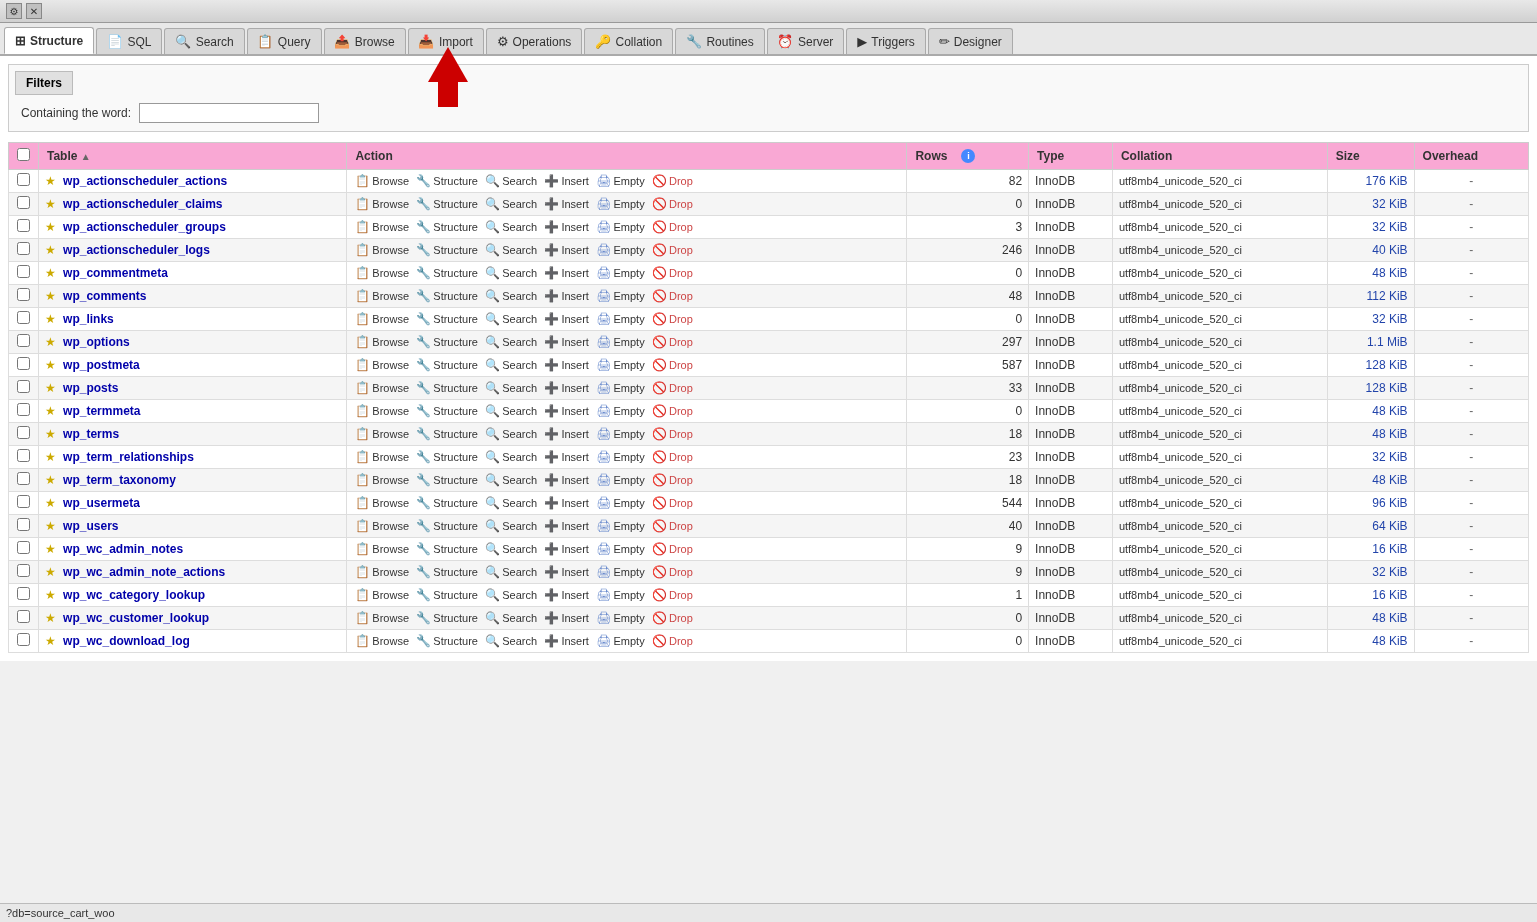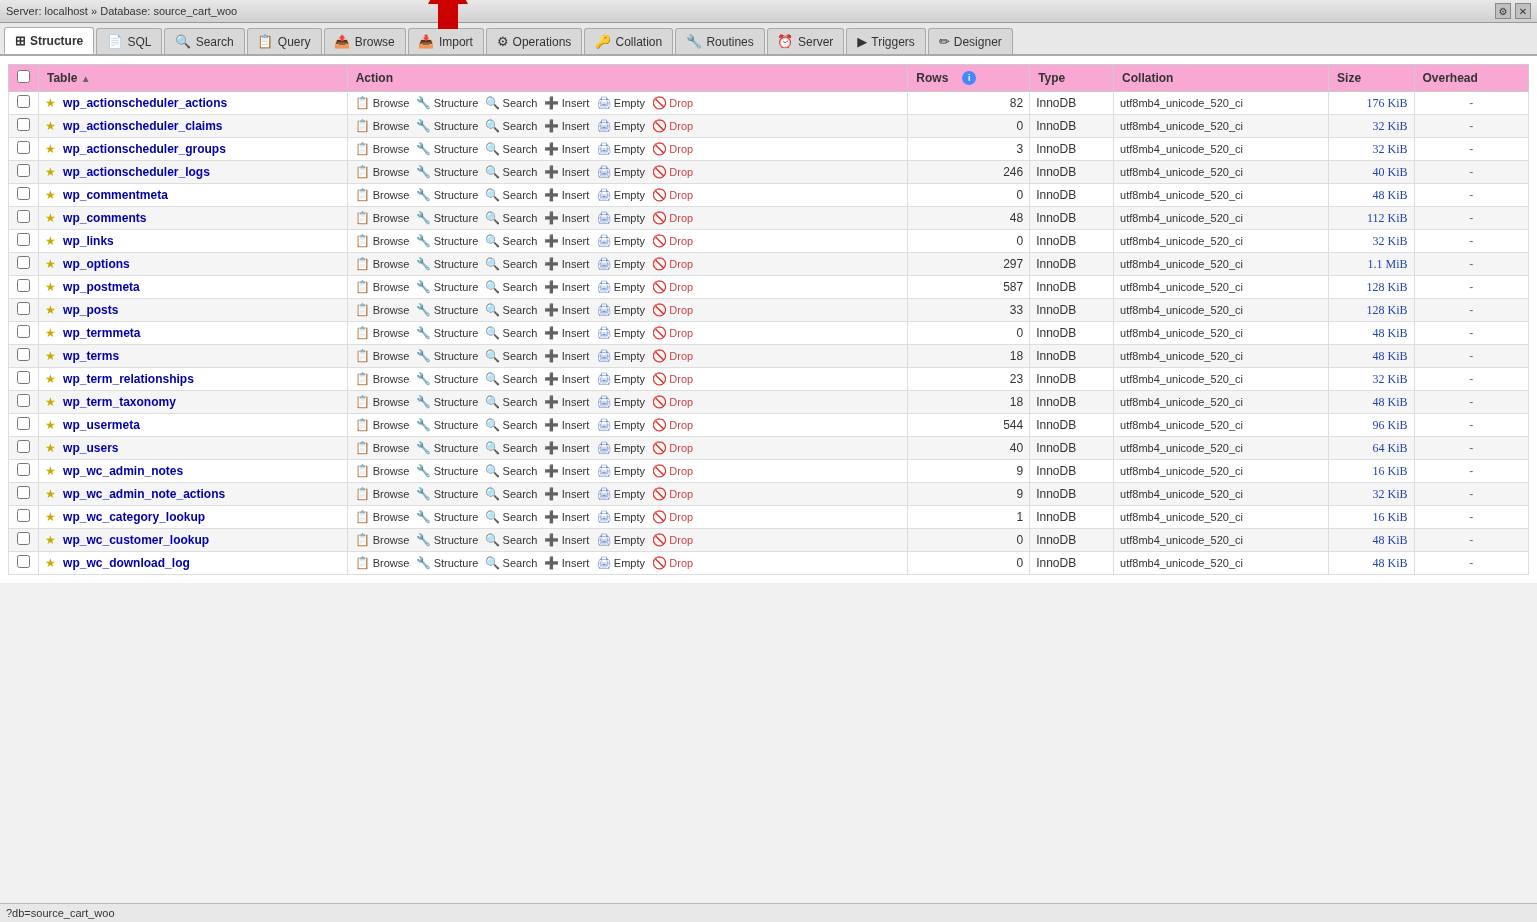--- a/index.html
+++ b/index.html
@@ -140,21 +140,21 @@
     .browse-icon { color: #4488cc; }
     .structure-icon { color: #44aa44; }
     .search-icon { color: #44aa44; }
     .insert-icon { color: #666; }
     .empty-icon { color: #6688cc; }
     .drop-icon { color: #cc4444; }
 
     .rows-col { text-align: right; color: #333; }
     .type-col { color: #333; }
     .collation-col { color: #333; font-size: 11px; }
-    .size-col { text-align: right; color: #2244aa; font-family: Liberation Serif, serif; }
+    .size-col { text-align: right; color: #2244aa; }
     .overhead-col { text-align: center; color: #666; }
 
     
     .cb-col { width: 22px; text-align: center; }
 
     
     .status-bar {
       background: #e8e8e8;
       border-top: 1px solid #bbb;
       padding: 3px 6px;
@@ -170,25 +170,20 @@
     .info-icon {
       width: 14px; height: 14px; background: #4488ff; border-radius: 50%;
       color: white; font-size: 9px; display: inline-flex; align-items: center; justify-content: center;
       font-weight: bold; cursor: help;
     }
   </style>
 </head>
 <body>
 
 <div class="title-bar">
-  <span class="title-bar-text">
-    <span>Server: localhost</span>
-    <span> » </span>
-    <span>Database: source_cart_woo</span>
-  </span>
   <div class="title-bar-controls">
     <span>⚙</span>
     <span>✕</span>
   </div>
 </div>
 
 <div class="tab-bar">
   <div class="tab active">
     <span class="tab-icon">⊞</span>
     <span>Structure</span>
@@ -234,20 +229,27 @@
     <span>Triggers</span>
   </div>
   <div class="tab">
     <span class="tab-icon">✏</span>
     <span>Designer</span>
   </div>
 </div>
 
 <div class="main-content">
 
+  <div class="filters-section">
+    <button class="filters-toggle">Filters</button>
+    <div class="filters-body">
+      <label>Containing the word:</label>
+      <input type="text" style="">
+    </div>
+  </div>
 
   <div style="position: relative; height: 0;">
     <div style="position: absolute; left: 420px; top: -95px; display: flex; flex-direction: column; align-items: center;">
       <div style="width: 0; height: 0; border-left: 20px solid transparent; border-right: 20px solid transparent; border-bottom: 35px solid #cc0000;"></div>
       <div style="width: 20px; height: 25px; background: #cc0000;"></div>
     </div>
   </div>
 
   <table class="data-table">
     <thead>

